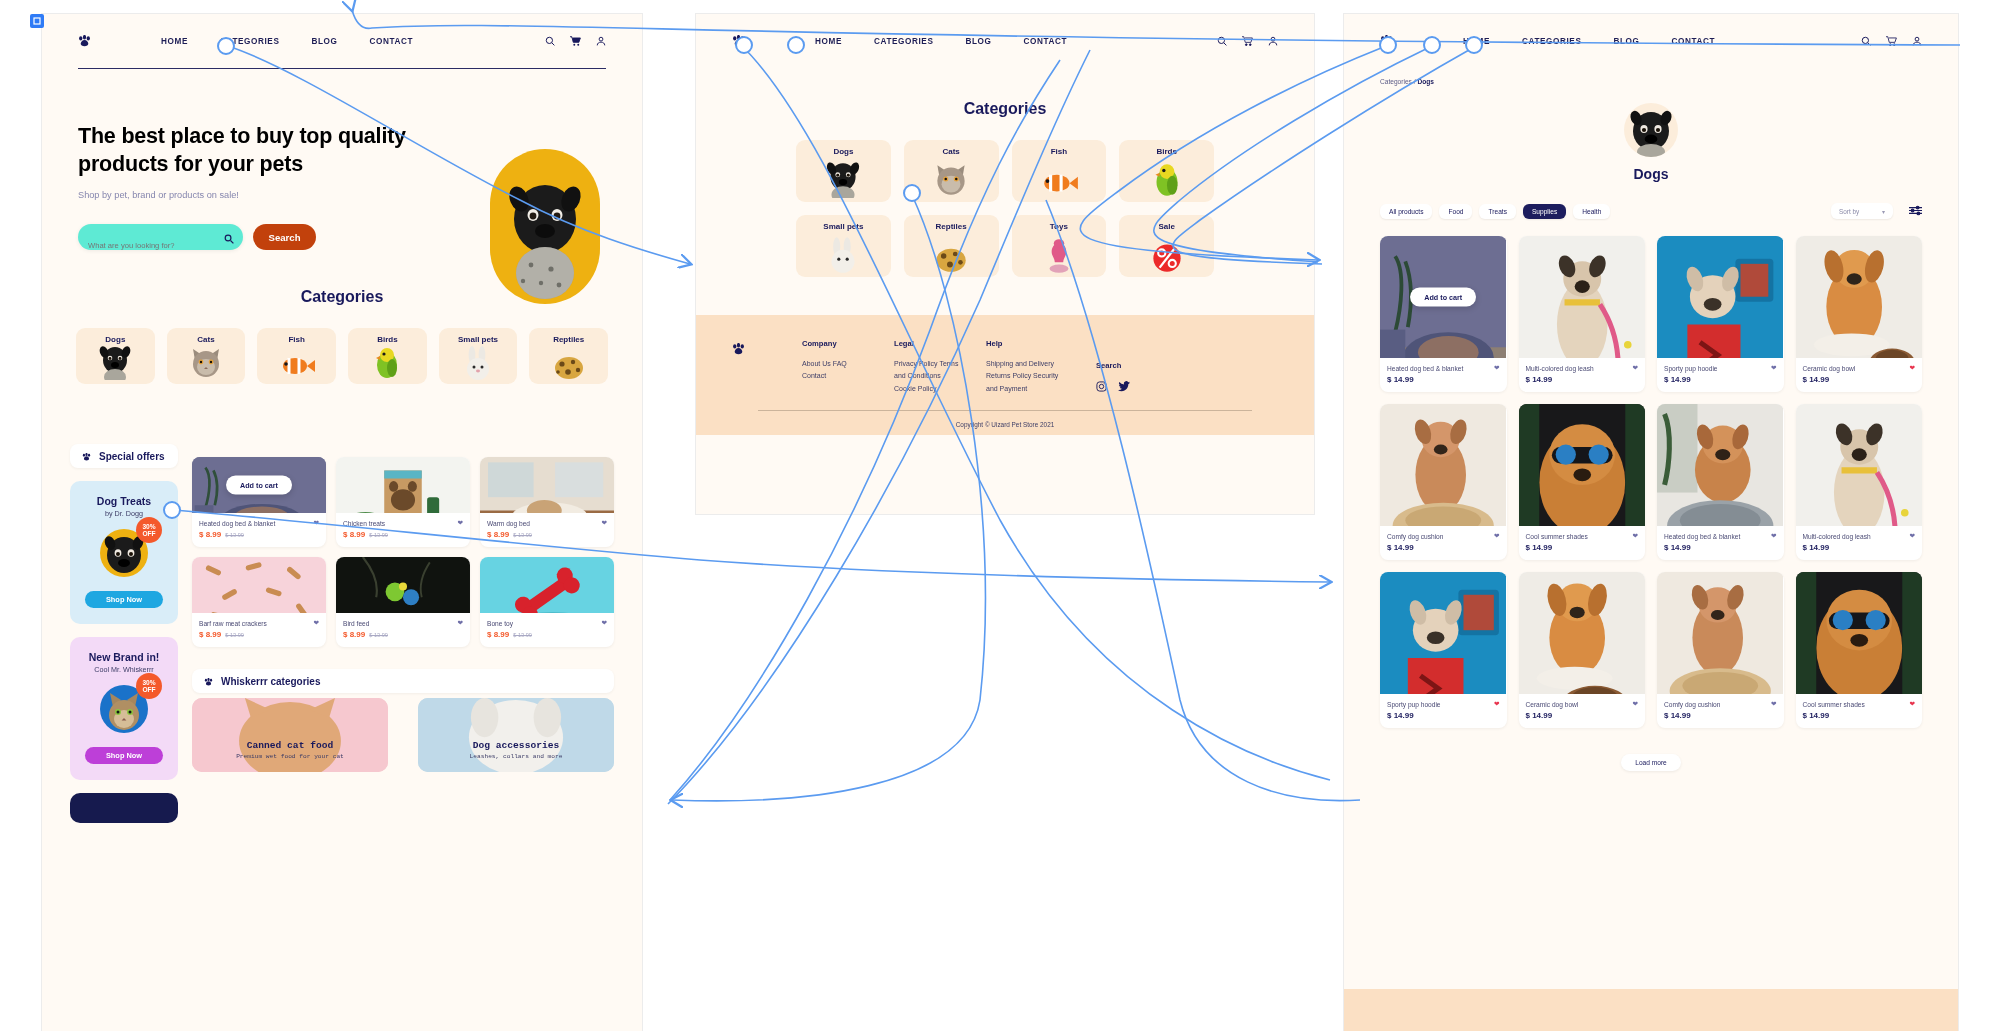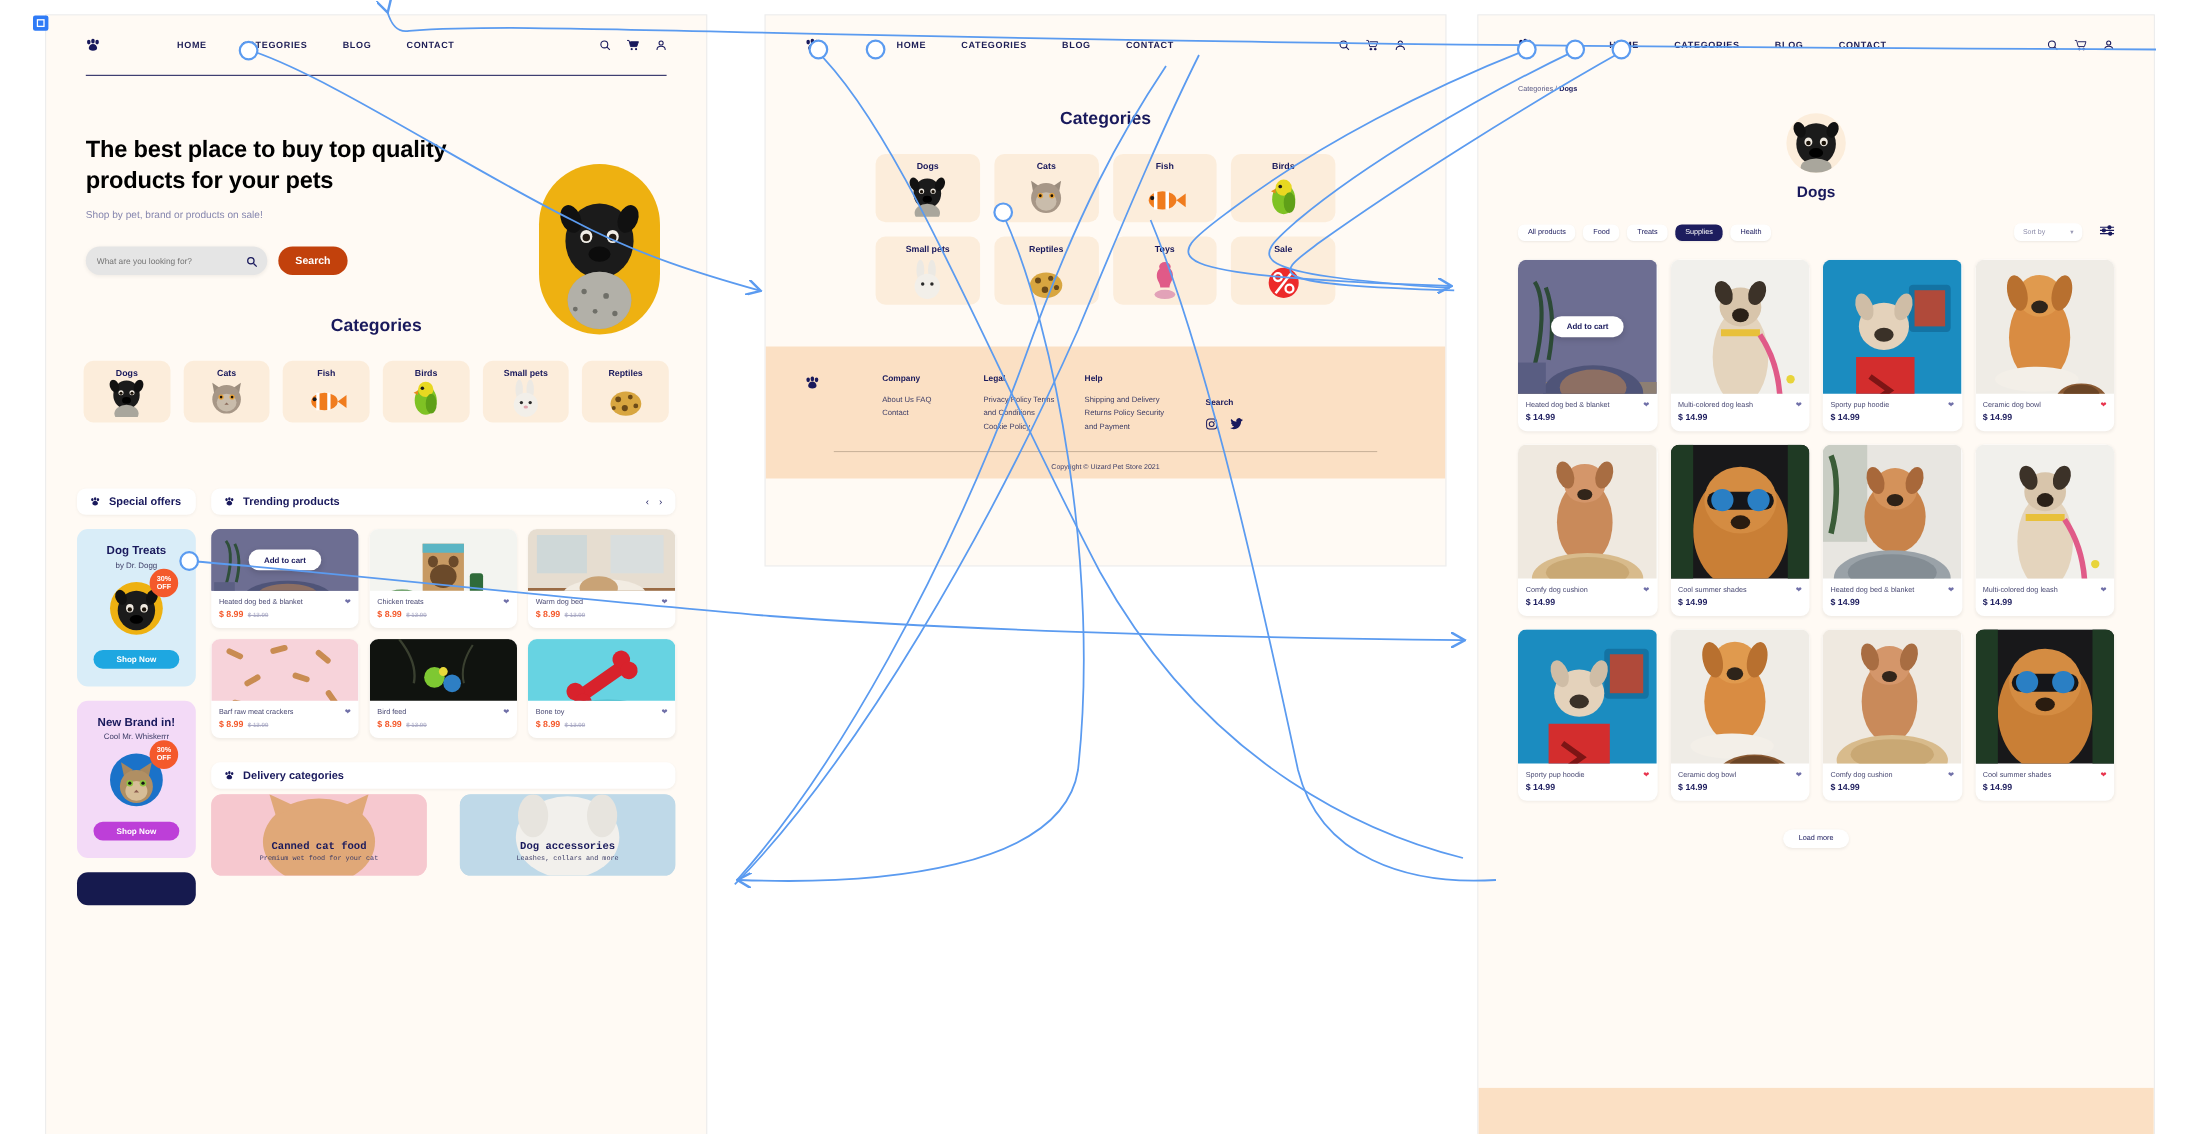--- a/index.html
+++ b/index.html
@@ -29,22 +29,22 @@
   .nav .icons { display: flex; gap: 15px; align-items: center; color: #1d1d55; }
   .navline { height: 1.4px; background: #2b2b63; margin: 0 36px; }
 
   .paw svg, .ico svg { display: block; }
 
   
   .hero { position: relative; padding: 54px 36px 0; }
   .hero h1 { font-size: 21.5px; line-height: 1.3; font-weight: 700; color: #000000; max-width: 330px; letter-spacing: -.2px; }
   .hero .sub { margin-top: 11px; font-size: 9.2px; color: #8686ae; }
   .searchrow { display: flex; align-items: center; gap: 10px; margin-top: 24px; }
-  .searchbox { position: relative; width: 165px; height: 26px; background: #e5e5e5; border-radius: 13px;
-               display: flex; align-items: center; padding: 0 10px; box-shadow: 0 1px 4px rgba(0,0,0,.07); }
+  .searchbox { position: relative; width: 165px; height: 26px; background: #5eead4; border-radius: 13px;
+               display: flex; align-items: flex-end; padding: 0 10px; box-shadow: 0 1px 4px rgba(0,0,0,.07); }
   .searchbox input { border: 0; outline: 0; font-size: 7.6px; color: #3a3a6b; background: transparent; width: 130px;
                      font-family: "Liberation Sans", sans-serif; }
   .searchbox .mag { position: absolute; right: 9px; top: 6px; color: #19195c; }
   .searchbtn { width: 63px; height: 26px; border-radius: 13px; background: #c2410c; color: #fff; border: 0;
                font-size: 9.6px; font-weight: 700; cursor: pointer; font-family: "Liberation Sans", sans-serif; }
   .heroimg { position: absolute; right: 42px; top: 80px; width: 110px; height: 155px;
              border-radius: 70px 70px 70px 70px; background: #eeb111; overflow: hidden; }
   .heroimg .pug { position: absolute; left: 50%; top: 24px; transform: translateX(-50%); }
 
   
@@ -360,33 +360,20 @@
               </svg>
           </div>
           <div class="badge">30% OFF</div>
           <button class="shopnow mg">Shop Now</button>
         </div>
 
         <div class="promo navy" style="height:26px;margin-top:13px"></div>
       </div>
 
       <div class="colR">
-        <div class="panelbar">
-          <span><svg width="9" height="8" viewBox="0 0 24 22" fill="#19195c">
-                <ellipse cx="5" cy="6" rx="3" ry="4"></ellipse>
-                <ellipse cx="12" cy="4" rx="3" ry="4.2"></ellipse>
-                <ellipse cx="19" cy="6" rx="3" ry="4"></ellipse>
-                <path d="M12 9c4 0 7 3.6 7 7 0 3-3 4.5-7 4.5S5 19 5 16c0-3.4 3-7 7-7z"></path>
-              </svg></span>
-          <span class="t">Trending products</span>
-          <span class="arrows">
-            <span>‹</span>
-            <span>›</span>
-          </span>
-        </div>
 
         <div class="pgrid">
           <div class="pcard">
             <div class="img" style="background:#6e6f93">
               <svg class="ph" viewBox="0 0 100 56" preserveAspectRatio="none">
                   <rect width="100" height="56" fill="#6d6e92"></rect>
                   <path d="M0 42h100v14H0z" fill="#8d7f73"></path>
                   <ellipse cx="52" cy="46" rx="30" ry="11" fill="#4f5478"></ellipse>
                   <ellipse cx="52" cy="44" rx="20" ry="7" fill="#8d6f63"></ellipse>
                   <path d="M10 8c5 6 3 20 0 30M16 10c4 8 3 18 1 26" stroke="#2f4f3a" stroke-width="2" fill="none"></path>
@@ -514,21 +501,21 @@
           </div>
         </div>
 
         <div class="panelbar" style="margin-top:22px">
           <span><svg width="9" height="8" viewBox="0 0 24 22" fill="#19195c">
                 <ellipse cx="5" cy="6" rx="3" ry="4"></ellipse>
                 <ellipse cx="12" cy="4" rx="3" ry="4.2"></ellipse>
                 <ellipse cx="19" cy="6" rx="3" ry="4"></ellipse>
                 <path d="M12 9c4 0 7 3.6 7 7 0 3-3 4.5-7 4.5S5 19 5 16c0-3.4 3-7 7-7z"></path>
               </svg></span>
-          <span class="t">Delivery categories</span>
+          <span class="t">Whiskerrr categories</span>
         </div>
 
         <div class="favgrid">
           <div class="favcard pink">
             <svg class="ph" viewBox="0 0 100 74" preserveAspectRatio="none">
                 <rect width="100" height="74" fill="#f6c8cf"></rect>
                 <ellipse cx="50" cy="22" rx="26" ry="20" fill="#e0a878"></ellipse>
                 <path d="M30 10l-3-10 13 6z" fill="#e0a878"></path>
                 <path d="M70 10l3-10-13 6z" fill="#e0a878"></path>
               </svg>

